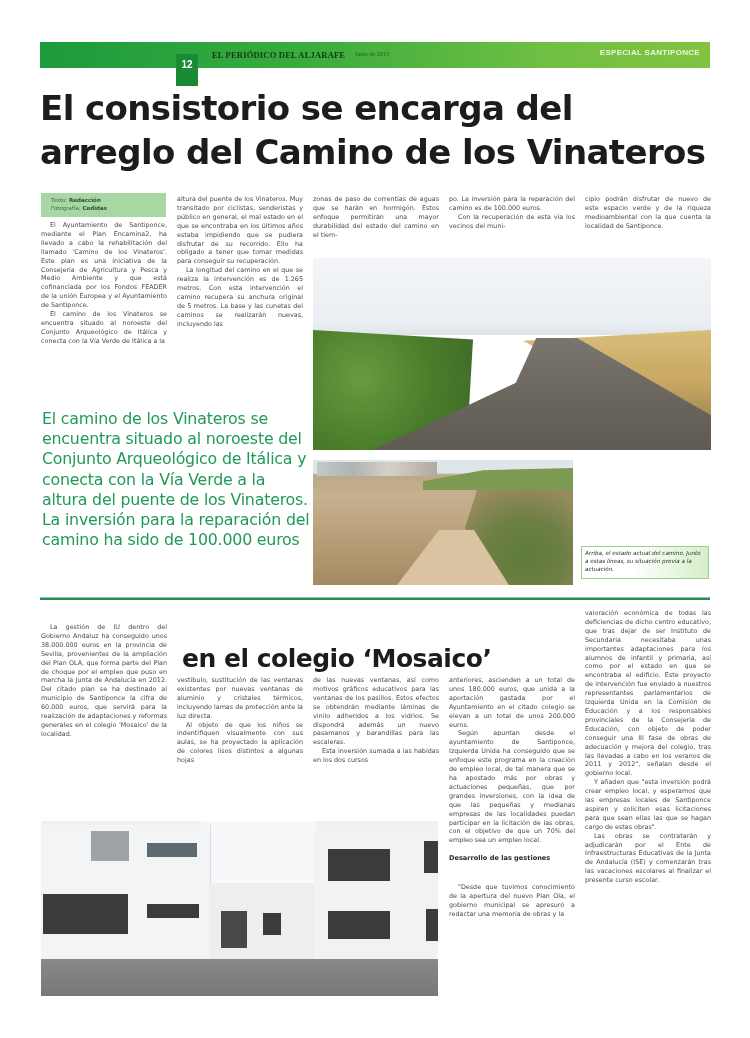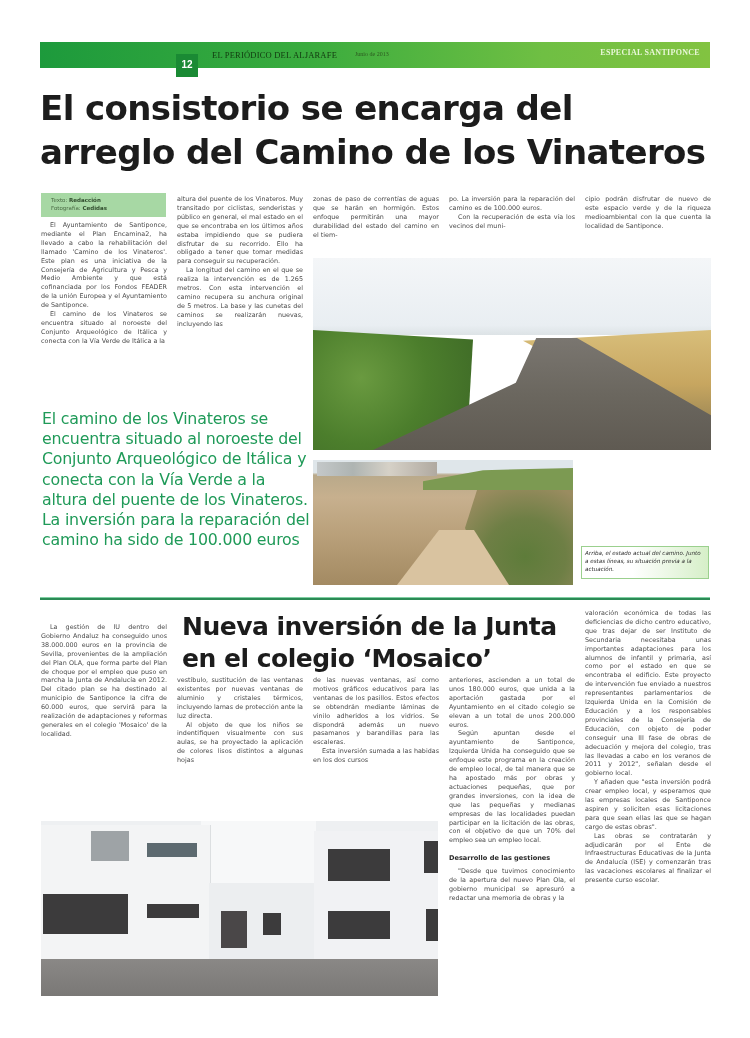--- a/index.html
+++ b/index.html
@@ -5,35 +5,35 @@
   * { box-sizing: border-box; margin: 0; padding: 0; }
   html, body { width: 750px; height: 1038px; background: #ffffff; overflow: hidden; }
   body { position: relative; font-family: "DejaVu Sans", sans-serif; color: #2a2a2a; }
 
   
   .header-band {
     position: absolute; left: 40px; top: 42px; width: 670px; height: 26px;
     background: linear-gradient(90deg, #1d9a3c 0%, #3aac3e 40%, #6fbf43 75%, #82c341 100%);
   }
   .page-number {
-    position: absolute; left: 176px; top: 54px; width: 22px; height: 23px;
+    position: absolute; left: 176px; top: 54px; width: 22px; height: 32px;
     background: #1a8a34; color: #fff; font-family: "Liberation Sans", sans-serif;
     font-weight: bold; font-size: 10px; text-align: center; line-height: 22px;
   }
   .paper-name {
     position: absolute; left: 212px; top: 50px; color: #123a10;
-    font-family: "Liberation Serif", serif; font-size: 8.5px; font-weight: normal; letter-spacing: 0.2px;
+    font-family: "Liberation Serif", serif; font-size: 8.5px; font-weight: bold; letter-spacing: 0.2px;
   }
   .issue-date {
     position: absolute; left: 355px; top: 51px; color: #2c5a20;
     font-family: "Liberation Serif", serif; font-size: 6px;
   }
   .section-name {
     position: absolute; right: 50px; top: 48px; color: #e9f7d9;
-    font-family: Liberation Serif, serif; font-size: 8px; font-weight: bold; letter-spacing: 0.3px;
+    font-family: Liberation Sans, sans-serif; font-size: 8px; font-weight: bold; letter-spacing: 0.3px;
   }
 
   
   .headline-1 {
     position: absolute; left: 40px; top: 86px; width: 680px;
     font-family: "DejaVu Sans", sans-serif; font-weight: bold; font-size: 34px;
     line-height: 44px; color: #1c1c1c; letter-spacing: -0.6px;
   }
   .headline-2 {
     position: absolute; left: 182px; top: 611px; width: 400px;
@@ -49,21 +49,21 @@
   .byline b { color: #2f4a2c; }
 
   
   .col {
     position: absolute; font-family: "DejaVu Sans", sans-serif; font-size: 6.4px;
     line-height: 8.9px; color: #4a4a4a; text-align: justify; hyphens: manual;
   }
   .col p { text-indent: 9px; }
   .col p.noindent { text-indent: 0; }
   .subhead {
-    font-weight: bold; color: #2a2a2a; text-indent: 0 !important; margin: 9px 0 4px 0; font-size: 6.6px;
+    font-weight: bold; color: #2a2a2a; text-indent: 0 !important; margin: 9px 0 20px 0; font-size: 6.6px;
   }
 
   
   .pullquote {
     position: absolute; left: 42px; top: 409px; width: 270px;
     font-family: "DejaVu Sans", sans-serif; font-size: 15.8px; line-height: 20.2px;
     color: #1f9a58; letter-spacing: -0.2px;
   }
 
   
@@ -179,21 +179,21 @@
   <div class="buildings"></div>
   <div class="hill"></div>
   <div class="brush"></div>
   <div class="path"></div>
 </div>
 <div class="caption">Arriba, el estado actual del camino. Junto a estas líneas, su situación previa a la actuación.</div>
 
 <div class="divider"></div>
 
 <h2 class="headline-2">
-  <span>Nueva inversión de la Junta</span><br>
+  <br>
   <span>en el colegio ‘Mosaico’</span>
 </h2>
 
 <div class="col" style="left:41px; top:609px; width:126px;margin-top:14px;">
   <p>La gestión de IU dentro del Gobierno Andaluz ha conseguido unos 38.000.000 euros en la provincia de Sevilla, provenientes de la ampliación del Plan OLA, que forma parte del Plan de choque por el empleo que puso en marcha la Junta de Andalucía en 2012. Del citado plan se ha destinado al municipio de Santiponce la cifra de 60.000 euros, que servirá para la realización de adaptaciones y reformas generales en el colegio 'Mosaico' de la localidad.</p>
 </div>
 <div class="col" style="left:177px; top:676px; width:126px;">
   <p class="noindent">vestíbulo, sustitución de las ventanas existentes por nuevas ventanas de aluminio y cristales térmicos, incluyendo lamas de protección ante la luz directa.</p>
   <p>Al objeto de que los niños se indentifiquen visualmente con sus aulas, se ha proyectado la aplicación de colores lisos distintos a algunas hojas</p>
 </div>

